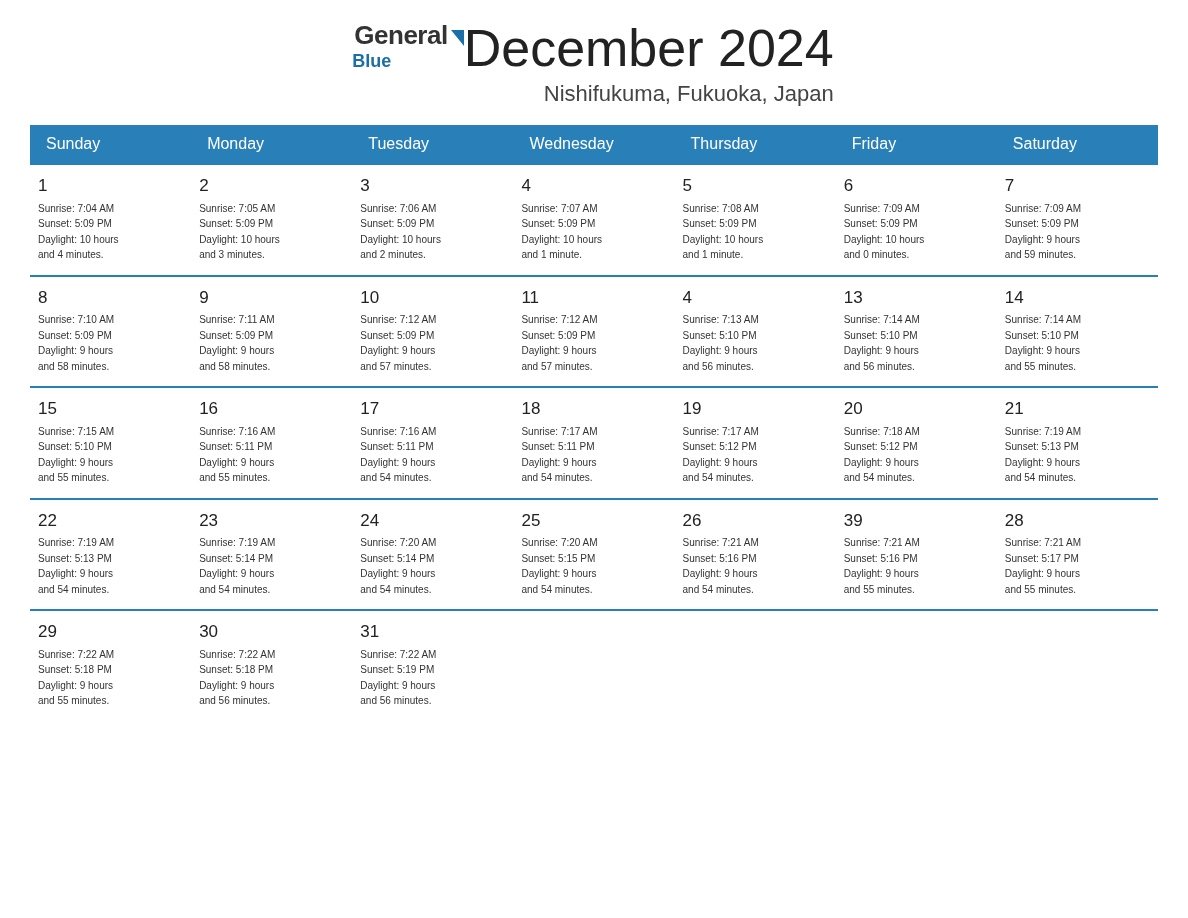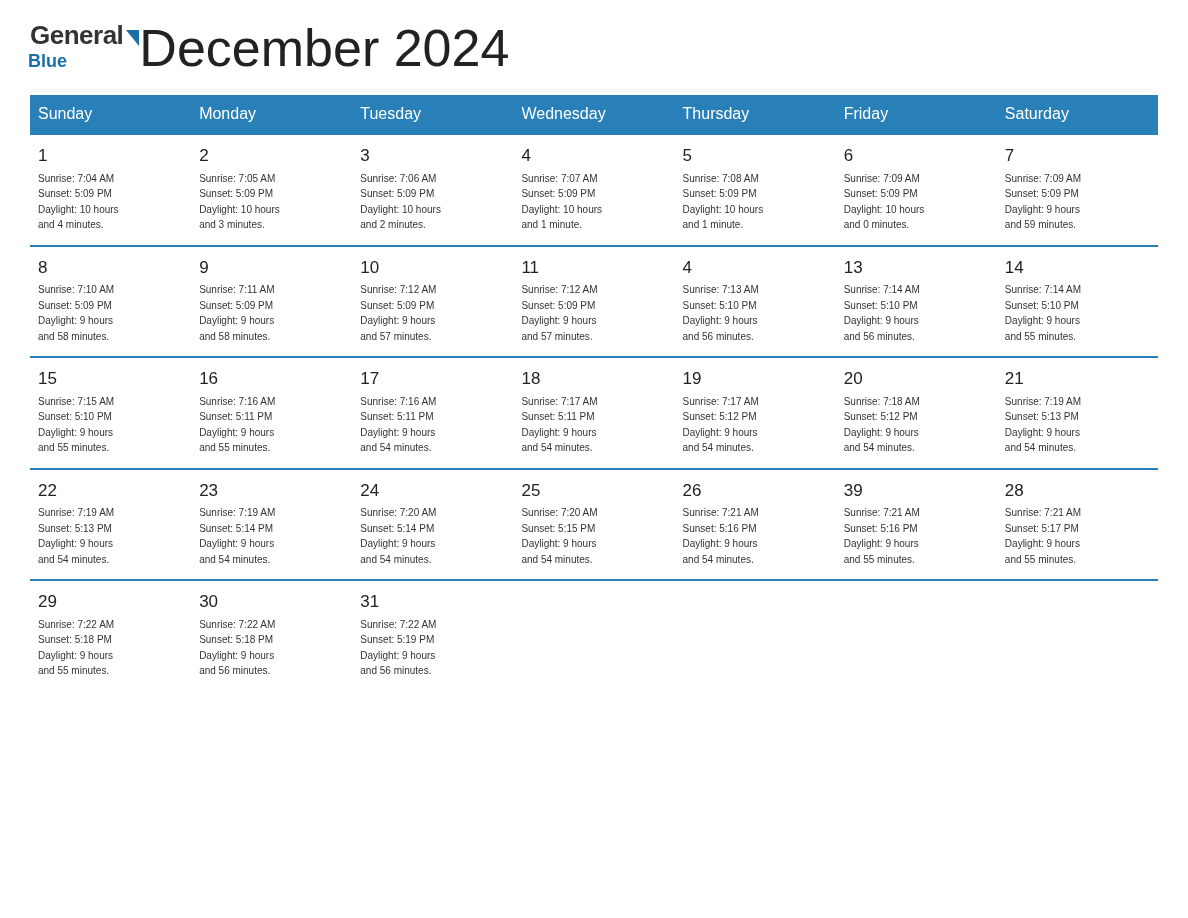--- a/index.html
+++ b/index.html
@@ -5,21 +5,21 @@
     * { box-sizing: border-box; margin: 0; padding: 0; }
     body {
       font-family: Arial, sans-serif;
       background: #fff;
       width: 1188px;
       min-height: 918px;
       padding: 20px 30px;
     }
     .header {
       display: flex;
-      justify-content: flex-start;
+      justify-content: center;
       align-items: flex-start;
       margin-bottom: 18px;
     }
     .logo {
       display: flex;
       flex-direction: column;
       align-items: flex-start;
     }
     .logo-top {
       display: flex;
@@ -65,21 +65,21 @@
       border-collapse: collapse;
       table-layout: fixed;
     }
     thead tr {
       background-color: #2980b9;
     }
     thead th {
       color: #fff;
       font-size: 16px;
       font-weight: normal;
-      padding: 10px 8px;
+      padding: 10px 16px;
       text-align: left;
       border: none;
     }
     tbody tr {
       border-top: 2px solid #2980b9;
     }
     tbody td {
       vertical-align: top;
       padding: 8px 8px 12px 8px;
       font-size: 13px;
@@ -108,20 +108,21 @@
 <div class="header">
   <div class="logo">
     <div class="logo-top">
       <span class="logo-general">General</span>
       <div class="logo-arrow"></div>
     </div>
     <span class="logo-blue">Blue</span>
   </div>
   <div class="title-block">
     <div class="month-title">December 2024</div>
+    <div class="location-title">Nishifukuma, Fukuoka, Japan</div>
   </div>
 </div>
 
 <table>
   <thead>
     <tr>
     <th>Sunday</th>
         <th>Monday</th>
         <th>Tuesday</th>
         <th>Wednesday</th>

